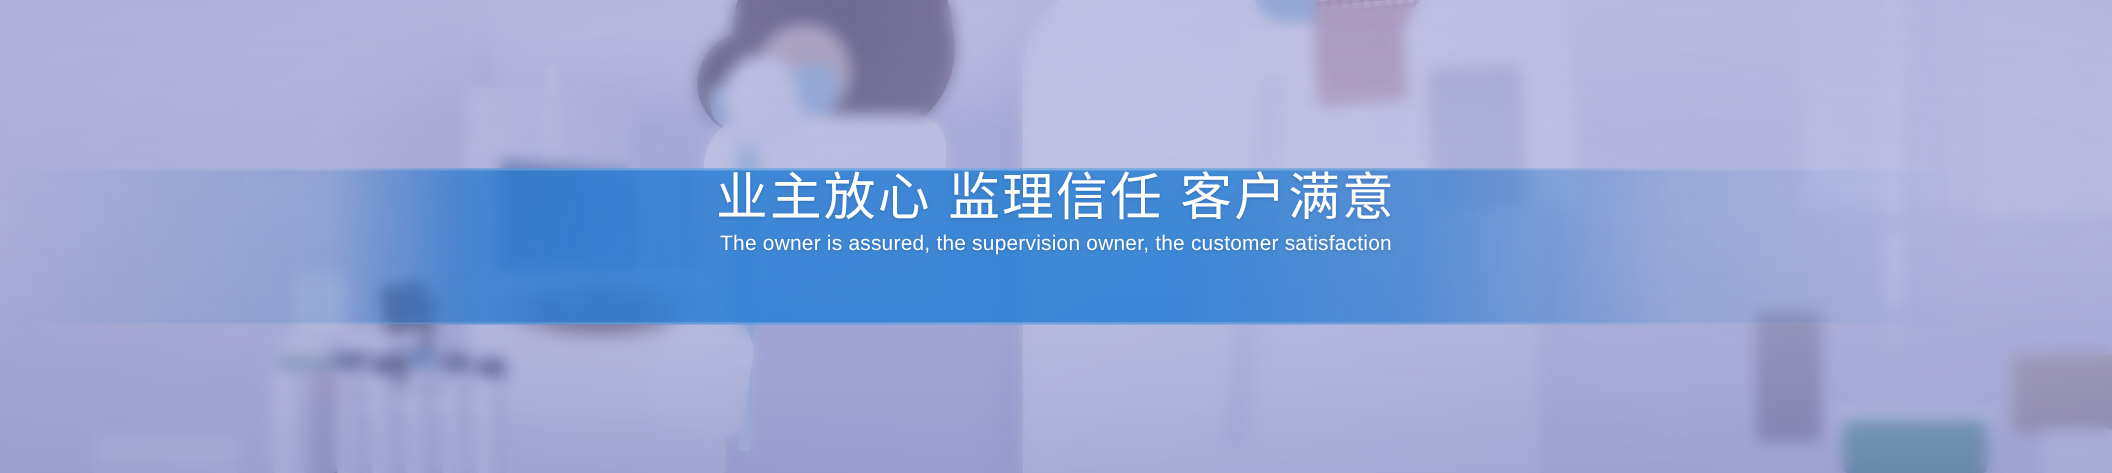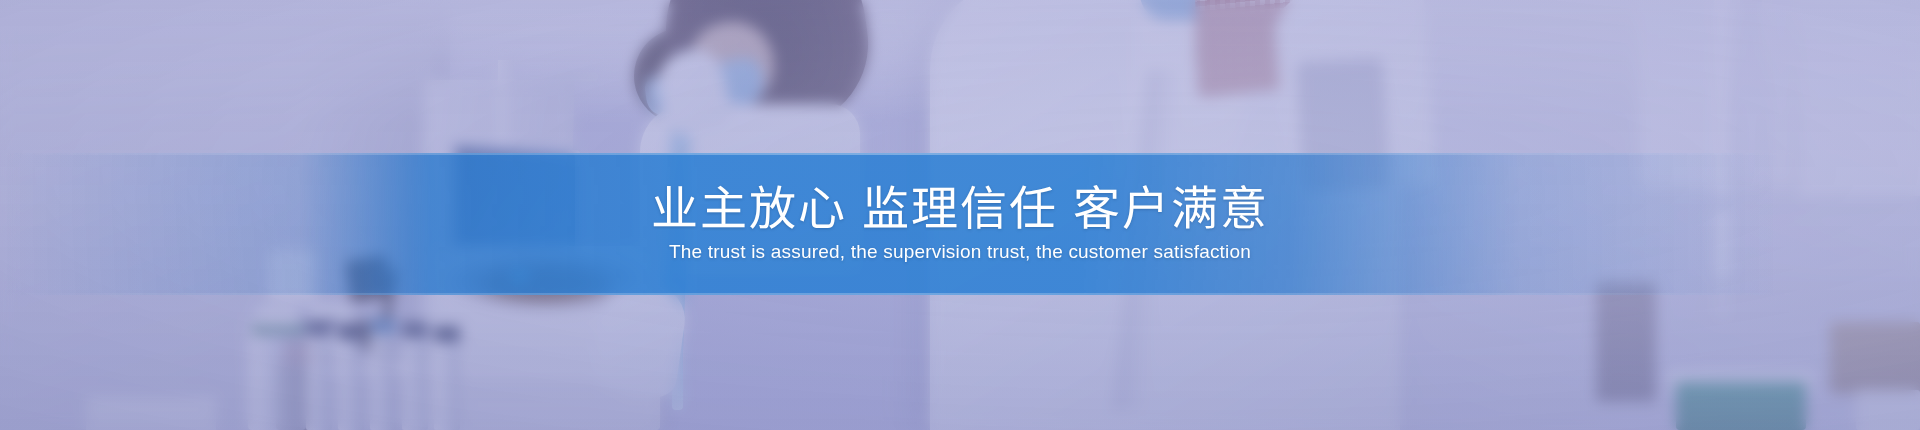--- a/index.html
+++ b/index.html
@@ -550,21 +550,20 @@
   
   .copy {
     position: absolute;
     left: 0;
     top: 153px;
     width: 1920px;
     height: 142px;
     display: flex;
     flex-direction: column;
     align-items: center;
-    justify-content: center;
     text-align: center;
     pointer-events: none;
   }
   .headline {
     color: #ffffff;
     font-size: 47px;
     line-height: 1.12;
     font-weight: 400;
     letter-spacing: 2px;
     margin: 0 0 4px 0;
@@ -680,16 +679,16 @@
 
   <div class="tint-lavender"></div>
   <div class="tint-cool"></div>
 
   <div class="band"></div>
   <div class="band-top-line"></div>
   <div class="band-bottom-line"></div>
 
   <div class="copy">
     <h1 class="headline">业主放心 监理信任 客户满意</h1>
-    <p class="subline">The trust is assured, the supervision trust, the customer satisfaction</p>
+    <p class="subline">The owner is assured, the supervision owner, the customer satisfaction</p>
   </div>
 
 </div>
 
 </body></html>

